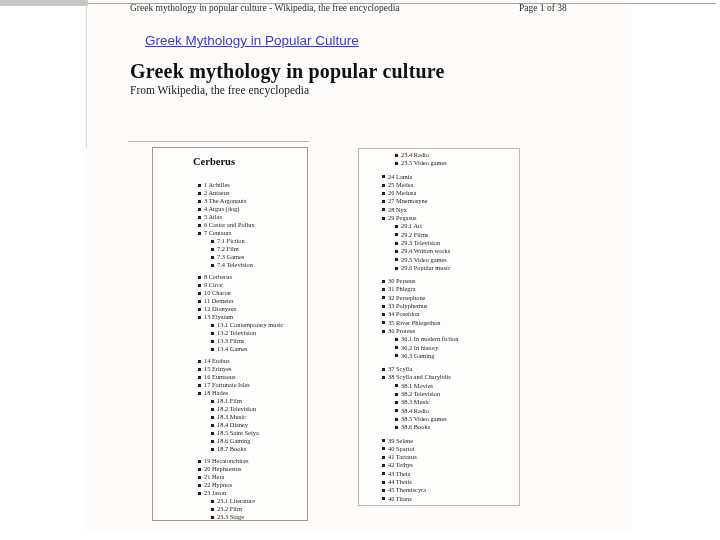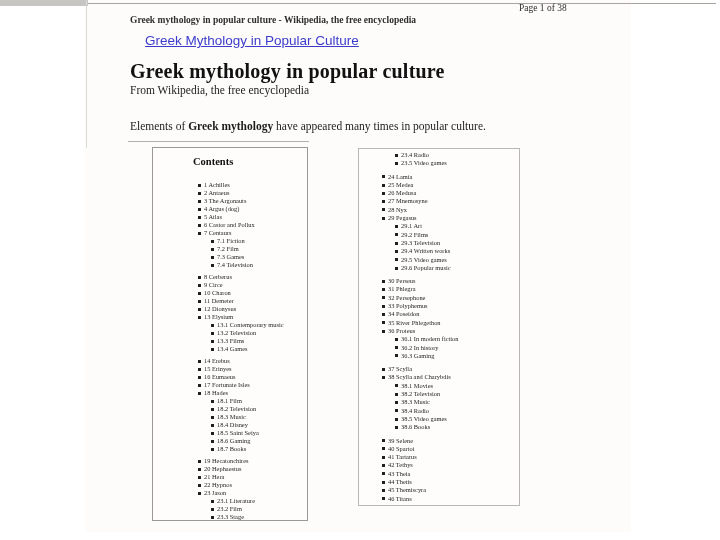--- a/index.html
+++ b/index.html
@@ -10,21 +10,21 @@
     color:#1c1c1c;
   }
   .canvas { position:relative; width:720px; height:540px; overflow:hidden; background:#ffffff; }
 
   .scan-bg { position:absolute; left:85px; top:0; width:546px; height:532px; background:#fdfcfa; }
   .top-edge-shadow { position:absolute; left:0; top:0; width:88px; height:6px; background:#c7c5c2; }
   .top-line { position:absolute; left:0; top:3px; width:716px; height:1px; background:#a8a5a0; }
   .left-edge-line { position:absolute; left:86px; top:0; width:1px; height:148px; background:#dbd9d5; }
 
   .print-header { position:absolute; left:0; top:3px; width:720px; height:12px; font-size:9.5px; color:#2e2e2e; }
-  .print-header .ph-left { position:absolute; left:130px; top:12px; white-space:nowrap;font-weight:bold; }
+  .print-header .ph-left { position:absolute; left:130px; top:0; white-space:nowrap; }
   .print-header .ph-right { position:absolute; left:519px; top:0; white-space:nowrap;text-align:right; }
 
   .slide-link {
     position:absolute; left:145px; top:33px;
     font-family:"Liberation Sans", sans-serif;
     font-size:13.5px; color:#3c3bcd; text-decoration:underline; cursor:pointer; white-space:nowrap;
   }
 
   .article-title {
     position:absolute; left:130px; top:60px;
@@ -67,26 +67,25 @@
   <div class="print-header">
     <span class="ph-left">Greek mythology in popular culture - Wikipedia, the free encyclopedia</span>
     <span class="ph-right">Page 1 of 38</span>
   </div>
 
   <a class="slide-link">Greek Mythology in Popular Culture</a>
 
   <div class="article-title">Greek mythology in popular culture</div>
   <div class="article-subtitle">From Wikipedia, the free encyclopedia</div>
 
-  <div class="article-intro"><span>Elements of </span><b>Greek mythology</b><span> have appeared many times in popular culture.</span></div>
 
   <div class="rule"></div>
 
   <div class="toc-box left">
-    <div class="toc-heading">Contents</div>
+    <div class="toc-heading">Cerberus</div>
     <div class="toc-list">
         <div class="toc-item lvl1">
           <span class="bullet"></span>
           <span class="toc-label">1 Achilles</span>
         </div>
         <div class="toc-item lvl1">
           <span class="bullet"></span>
           <span class="toc-label">2 Antaeus</span>
         </div>
         <div class="toc-item lvl1">

